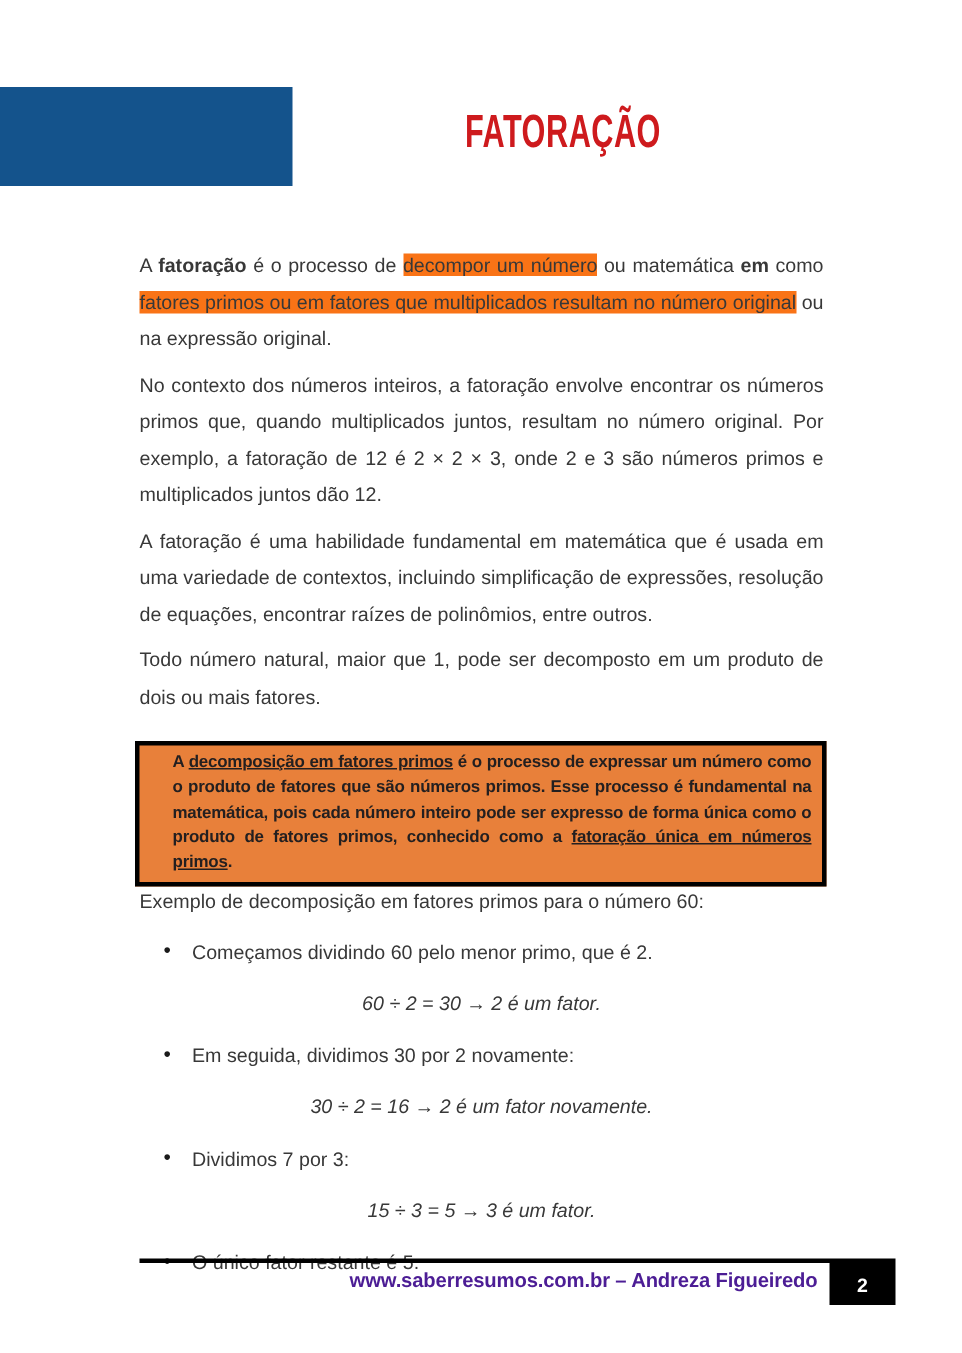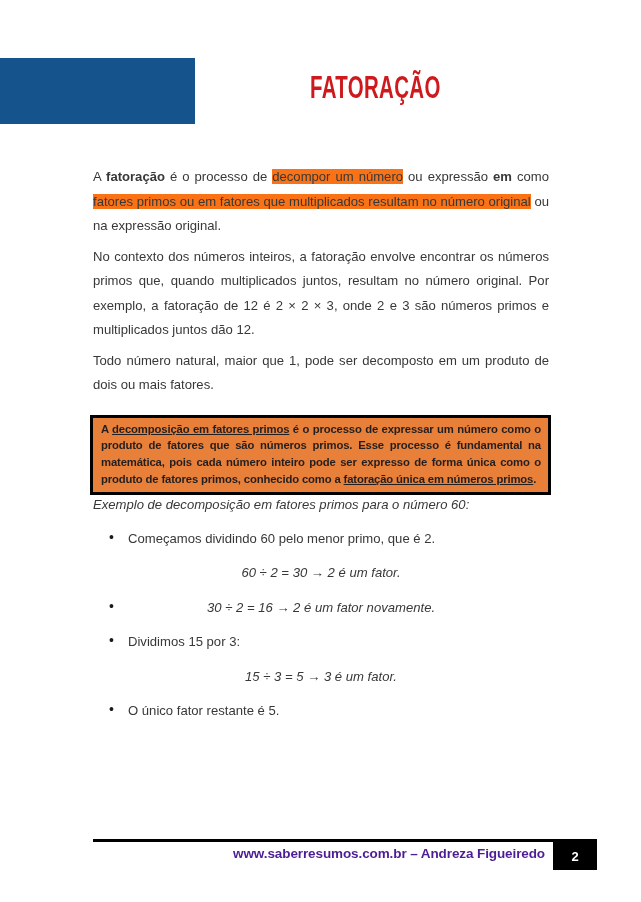--- a/index.html
+++ b/index.html
@@ -19,25 +19,25 @@
     position:absolute;left:93px;top:165px;width:456px;
     font-size:13.1px;line-height:24.5px;
   }
   p.body-par{margin:0 0 6px 0;text-align:justify;}
   .b{font-weight:bold;}
   .hl{background:#f97316;}
   .u{text-decoration:underline;}
   .info-box{
     margin:17px -2px 0 -3px;
     border:3px solid #000000;background:#E8803A;color:#231F20;
-    padding:3px 7px 4px 8px;
+    padding:3px 7px 4px 22px;
     font-weight:bold;font-size:11.3px;line-height:16.8px;
     letter-spacing:-0.15px;text-align:justify;
   }
-  .example-intro{margin:9px 0 0 0;line-height:20px;text-align:left;font-style:italic;}
+  .example-intro{margin:9px 0 0 0;line-height:20px;text-align:left;}
   .steps{margin-top:15px;}
   .step-row{line-height:17px;margin-bottom:17.5px;font-size:13.1px;}
   .step-bullet{padding-left:35px;position:relative;}
   .step-bullet .dot{position:absolute;left:16px;top:-1px;font-size:14px;color:#1a1a1a;}
   .step-eq{text-align:center;font-style:italic;}
   .footer-rule{
     position:absolute;left:93px;top:839px;width:504px;height:3px;background:#000000;
   }
   .footer-credit{
     position:absolute;left:93px;top:846px;width:452px;text-align:right;
@@ -51,40 +51,41 @@
 </style>
 </head>
 <body>
 
 <div class="blue-block"></div>
 
 <div class="doc-title">FATORAÇÃO</div>
 
 <div class="content">
 
-  <p class="body-par"><span>A </span><span class="b">fatoração</span><span> é o processo de </span><span class="hl">decompor um número</span><span> ou expressão </span><span class="b">em</span><span> como </span><span class="hl">fatores primos ou em fatores que multiplicados resultam no número original</span><span> ou na expressão original.</span></p>
+  <p class="body-par"><span>A </span><span class="b">fatoração</span><span> é o processo de </span><span class="hl">decompor um número</span><span> ou matemática </span><span class="b">em</span><span> como </span><span class="hl">fatores primos ou em fatores que multiplicados resultam no número original</span><span> ou na expressão original.</span></p>
 
   <p class="body-par">No contexto dos números inteiros, a fatoração envolve encontrar os números primos que, quando multiplicados juntos, resultam no número original. Por exemplo, a fatoração de 12 é 2 × 2 × 3, onde 2 e 3 são números primos e multiplicados juntos dão 12.</p>
 
+  <p class="body-par">A fatoração é uma habilidade fundamental em matemática que é usada em uma variedade de contextos, incluindo simplificação de expressões, resolução de equações, encontrar raízes de polinômios, entre outros.</p>
 
   <p class="body-par">Todo número natural, maior que 1, pode ser decomposto em um produto de dois ou mais fatores.</p>
 
   <div class="info-box"><span>A </span><span class="u">decomposição em fatores primos</span><span> é o processo de expressar um número como o produto de fatores que são números primos. Esse processo é fundamental na matemática, pois cada número inteiro pode ser expresso de forma única como o produto de fatores primos, conhecido como a </span><span class="u">fatoração única em números primos</span><span>.</span></div>
 
   <p class="body-par example-intro">Exemplo de decomposição em fatores primos para o número 60:</p>
 
   <div class="steps">
 
     <div class="step-row step-bullet"><span class="dot">•</span><span>Começamos dividindo 60 pelo menor primo, que é 2.</span></div>
     <div class="step-row step-eq">60 ÷ 2 = 30 → 2 é um fator.</div>
 
-    <div class="step-row step-bullet"><span class="dot">•</span></div>
+    <div class="step-row step-bullet"><span class="dot">•</span><span>Em seguida, dividimos 30 por 2 novamente:</span></div>
     <div class="step-row step-eq">30 ÷ 2 = 16 → 2 é um fator novamente.</div>
 
-    <div class="step-row step-bullet"><span class="dot">•</span><span>Dividimos 15 por 3:</span></div>
+    <div class="step-row step-bullet"><span class="dot">•</span><span>Dividimos 7 por 3:</span></div>
     <div class="step-row step-eq">15 ÷ 3 = 5 → 3 é um fator.</div>
 
     <div class="step-row step-bullet"><span class="dot">•</span><span>O único fator restante é 5.</span></div>
 
   </div>
 </div>
 
 <div class="footer-rule"></div>
 <div class="footer-credit">www.saberresumos.com.br – Andreza Figueiredo</div>
 <div class="page-badge">

